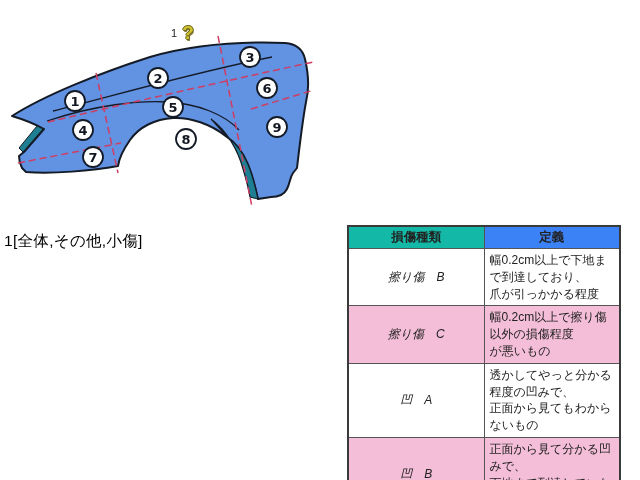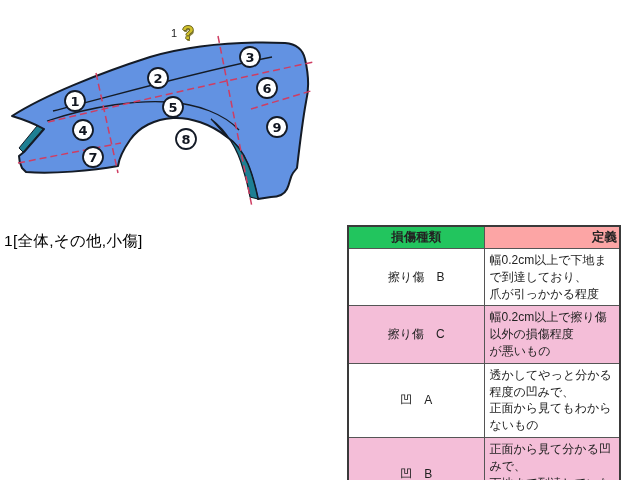--- a/index.html
+++ b/index.html
@@ -26,21 +26,21 @@
   
   .def-table-wrap{position:absolute;left:347px;top:225px;}
   table.def{border-collapse:collapse;table-layout:fixed;width:274px;background:#fff;}
   table.def,table.def th,table.def td{border:1px solid #555;}
   table.def{border:2px solid #3a3a3a;}
   table.def th{
     height:19px;font-size:12.5px;font-weight:bold;color:#222;
     text-align:center;padding:1px 2px;
   }
   table.def td{font-size:12px;color:#222;vertical-align:middle;}
-  td.type-cell{width:77px;text-align:center;white-space:pre;}
+  td.type-cell{width:77px;text-align:center;white-space:pre;font-style:italic;}
   td.def-cell{padding:3px 5px;line-height:1.4;white-space:pre-line;height:41px;}
 </style>
 </head>
 <body>
 
 <div class="stage">
 
   <svg class="diagram-svg" width="640" height="480" viewBox="0 0 640 480">
 
     <path id="fender-body" d="M 12,116
@@ -128,22 +128,22 @@
     <span class="idx">1</span>
     <span class="help">?</span>
   </div>
 
   <div class="caption">1[全体,その他,小傷]</div>
 
   <div class="def-table-wrap">
     <table class="def">
       <thead>
         <tr>
-          <th style="background: #22c55e; margin-left: 39px;">損傷種類</th>
-          <th style="background: #fca5a5; text-align: right;">定義</th>
+          <th style="background: #14b8a6; margin-left: 39px;">損傷種類</th>
+          <th style="background: #3b82f6;">定義</th>
         </tr>
       </thead>
       <tbody id="def-rows">
           <tr style="background: rgb(255, 255, 255);">
             <td class="type-cell">擦り傷　B</td>
             <td class="def-cell">幅0.2cm以上で下地まで到達しており、
 爪が引っかかる程度</td>
           </tr>
           <tr style="background: rgb(244, 190, 216);">
             <td class="type-cell">擦り傷　C</td>

